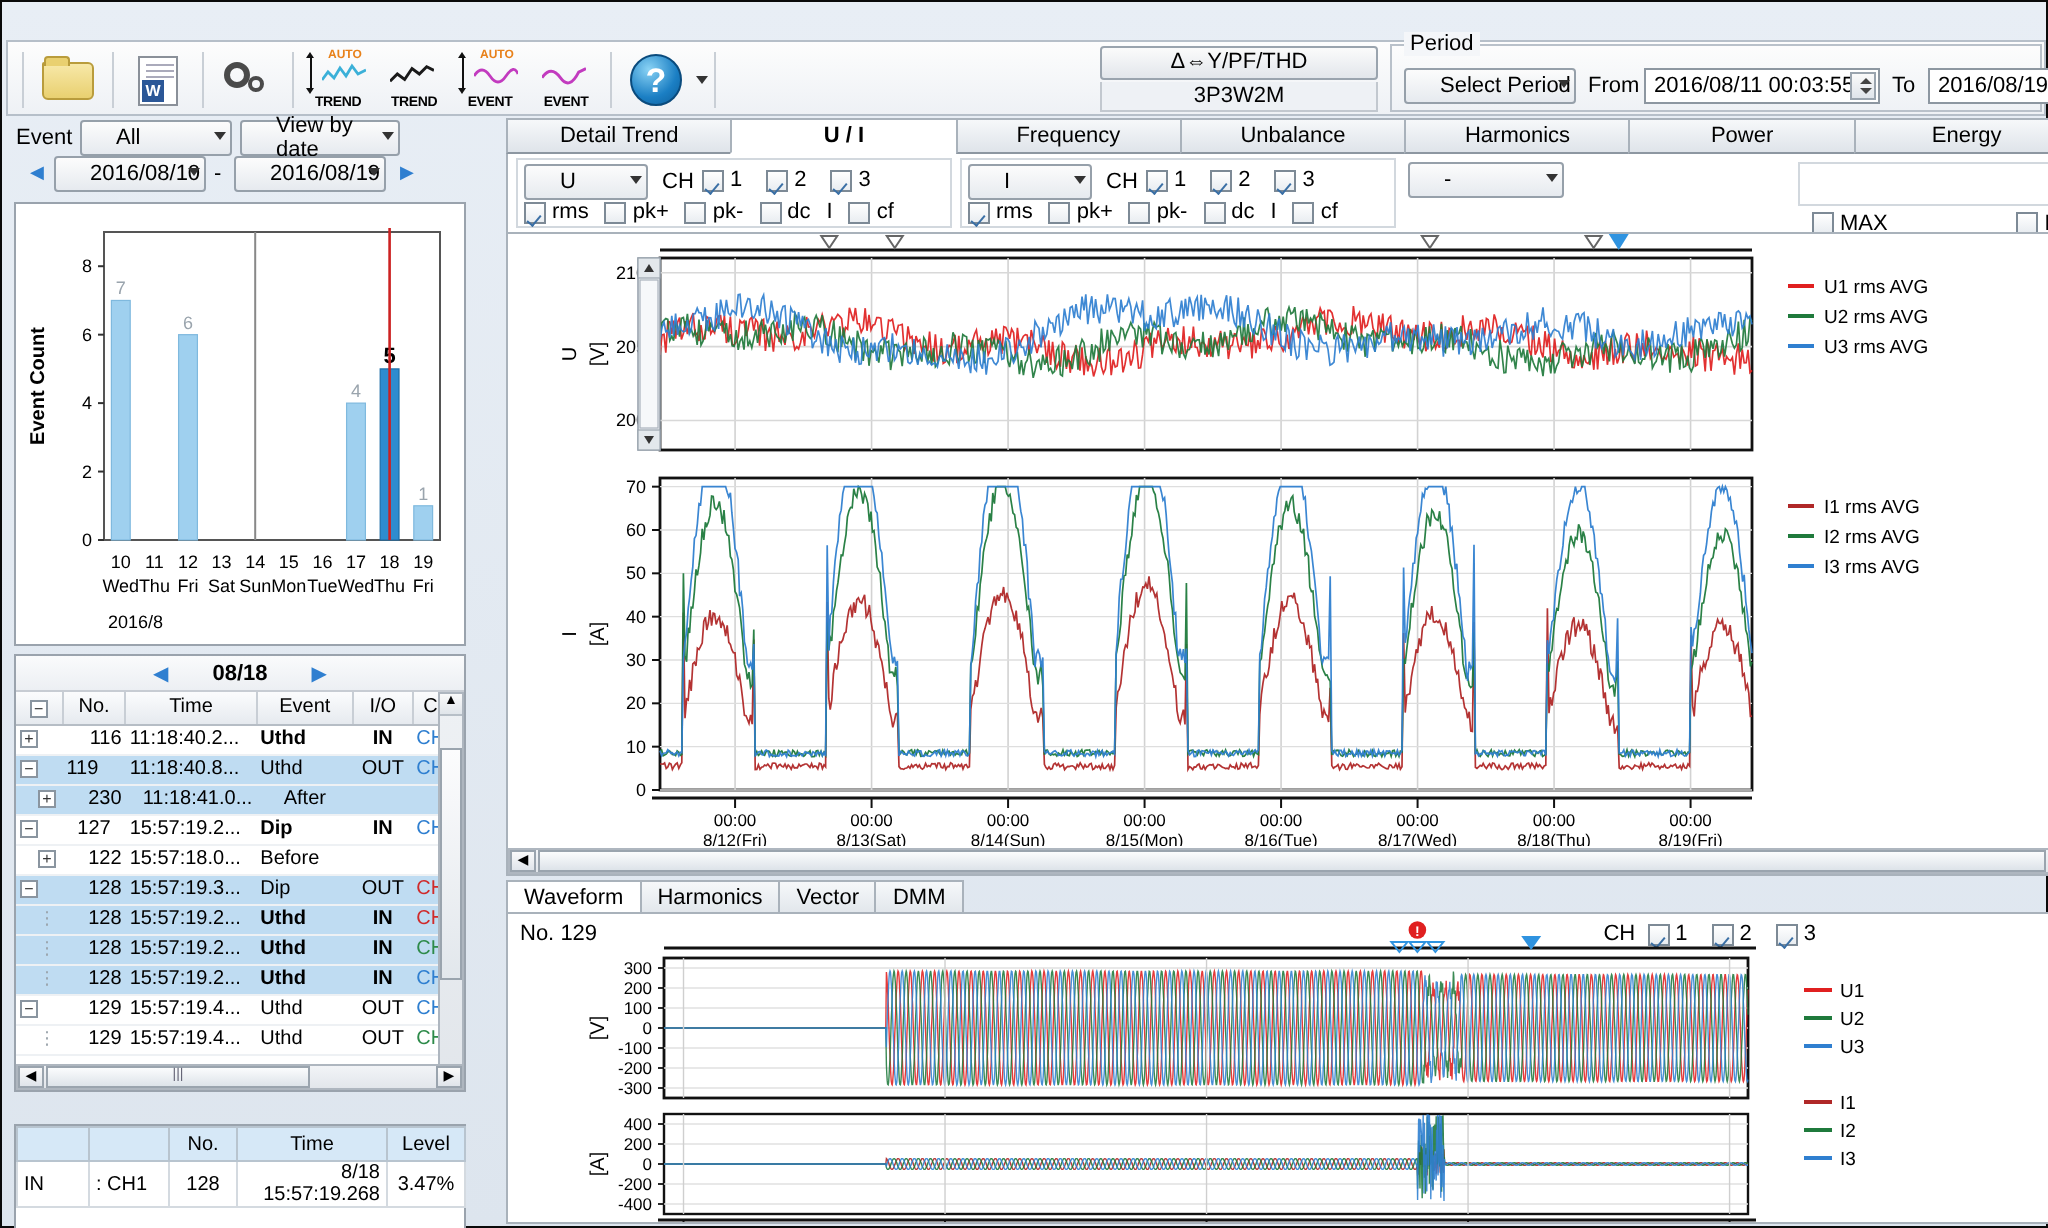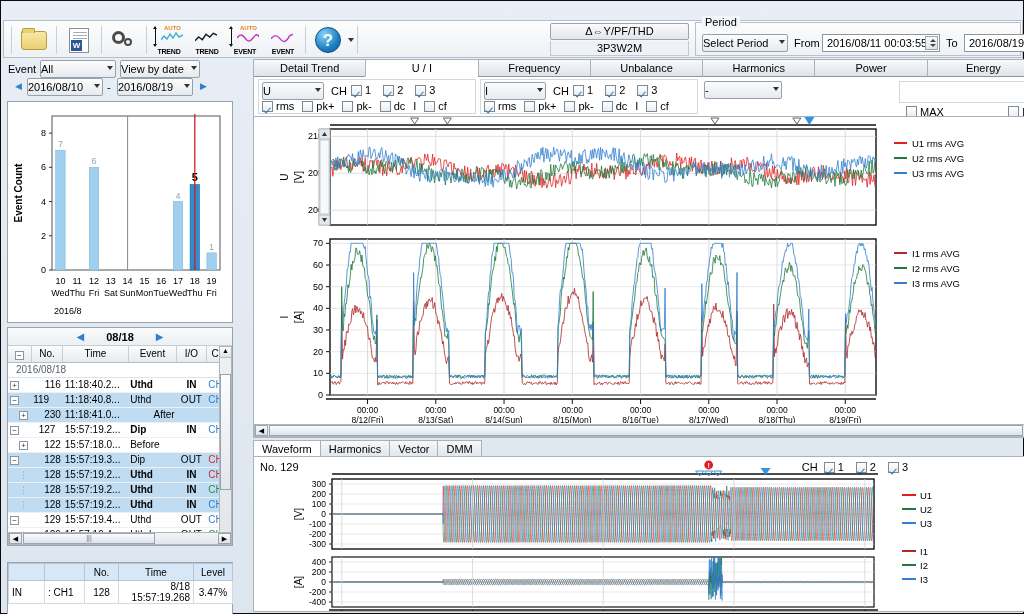--- a/index.html
+++ b/index.html
@@ -70,21 +70,21 @@
       font-size:11px; text-align:center; line-height:15px;}
   #wiring { position:absolute; left:549px; top:40px; width:139px; height:15px;
       background:#eef1f5; border:1px solid #c2c8cf; border-top:none;
       font-size:11px; text-align:center; line-height:14px;}
 
   #periodbox { position:absolute; left:694px; top:21px; width:326px; height:34px;
       border:1px solid #b9c1ca; }
   #periodbox .legend{position:absolute;left:6px;top:-7px;background:#f4f6f9;padding:0 3px;font-size:11px;}
   .sel { background:linear-gradient(#fcfcfc,#e6eaef); border:1px solid #96a0aa;
       border-radius:2px; height:18px; font-size:11px; display:flex; align-items:center;
-      padding-left:0; position:relative;}
+      padding-left:17px; position:relative;}
   .sel .arw { position:absolute; right:2px; top:5px; width:0;height:0;
       border-left:3.5px solid transparent;border-right:3.5px solid transparent;border-top:4px solid #333;}
   .txtin { background:#fff; border:1px solid #8d97a1; height:18px; font-size:11px;
       display:flex; align-items:center; padding-left:4px; position:relative;}
   .spin { position:absolute; right:1px; top:1px; width:13px; height:14px;
       background:linear-gradient(#fafafa,#dfe4ea); border:1px solid #9aa4ae;}
   .spin:before,.spin:after{content:"";position:absolute;left:4px;width:0;height:0;
       border-left:3px solid transparent;border-right:3px solid transparent;}
   .spin:before{top:2px;border-bottom:3px solid #444;}
   .spin:after{bottom:2px;border-top:3px solid #444;}
@@ -117,21 +117,21 @@
   #sumtable{width:100%;font-size:10px;border-collapse:collapse;table-layout:fixed;}
   #sumtable th{background:#d6e8f7;border:1px solid #b8c4cf;height:17px;font-weight:normal;font-size:10px;}
   #sumtable td{border:1px solid #d4dae0;height:21px;font-size:10px;padding:0 3px;}
 
   
   #right { position:absolute; left:252px; top:58px; width:786px; height:553px; }
   #tabrow { position:absolute; left:0; top:0; width:786px; height:18px; display:flex; }
   .tab { flex:1; height:18px; background:linear-gradient(#f6f8fa,#dfe4ea);
       border:1px solid #a9b2bb; border-bottom:1px solid #8d97a1; margin-right:-1px;
       font-size:11px; display:flex; align-items:center; justify-content:center; }
-  .tab.active { background:#fff; border-bottom:1px solid #fff; font-weight:normal;align-items:center; }
+  .tab.active { background:#fff; border-bottom:1px solid #fff; font-weight:bold;align-items:center; }
   #ctrlrow { position:absolute; left:0; top:18px; width:786px; height:39px;
       background:#fff; border-left:1px solid #a9b2bb; border-right:1px solid #a9b2bb;}
   .ctrlgrp{position:absolute;top:2px;height:35px;border:1px solid #d2d8de;}
   .cb{width:11px;height:11px;border:1px solid #7d8a96;background:linear-gradient(#fff,#e9edf1);
       display:inline-block;vertical-align:-2px;position:relative;}
   .cb.on:after{content:"";position:absolute;left:2px;top:4px;width:3px;height:6px;
       border:solid #3a6fa5;border-width:0 1.6px 1.6px 0;transform:rotate(40deg);}
   #trendarea { position:absolute; left:0; top:57px; width:786px; height:322px;
       background:#fff; border:1px solid #a9b2bb; }
   #wfpanel { position:absolute; left:0; top:381px; width:786px; height:172px; }
@@ -334,44 +334,41 @@
               <tr id="evhead">
                 <th><span class="expander" style="vertical-align:-1px;">−</span></th>
                 <th>No.</th>
                 <th>Time</th>
                 <th>Event</th>
                 <th>I/O</th>
                 <th>CH</th>
               </tr>
             </thead>
           <tbody id="evbody">
-              <tr class="grp">
-                <td colspan="6" style="font-size: 10px; padding-left: 8px; color: rgb(89, 99, 109); border-bottom: 1px solid rgb(221, 227, 233);">2016/08/18</td>
-              </tr>
               <tr>
                 <td style="padding-left: 2px;"><span class="expander">+</span></td>
                 <td style="text-align: right;">116</td>
                 <td style="text-align: left;">11:18:40.2...</td>
                 <td style="text-align: left; font-weight: bold;">Uthd</td>
                 <td style="text-align: center; font-weight: bold;">IN</td>
                 <td style="text-align: left; color: rgb(47, 127, 208);">CH</td>
               </tr>
               <tr class="sel-row">
                 <td style="padding-left: 2px;"><span class="expander">−</span></td>
                 <td style="text-align: left;">119</td>
                 <td style="text-align: left;">11:18:40.8...</td>
                 <td style="text-align: left;">Uthd</td>
                 <td style="text-align: center;">OUT</td>
                 <td style="text-align: left; color: rgb(47, 127, 208);">CH</td>
               </tr>
               <tr class="sel-row">
                 <td style="padding-left: 11px;"><span class="expander">+</span></td>
                 <td style="text-align: right;">230</td>
-                <td style="text-align: left;">11:18:41.0...</td>
-                <td style="text-align: right;">After</td>
+                <td style="text-align: right;">11:18:41.0...</td>
+                <td style="text-align: center;">After</td>
                 <td style="text-align: center;"></td>
                 <td style="text-align: left; color: rgb(47, 127, 208);"></td>
               </tr>
               <tr>
                 <td style="padding-left: 2px;"><span class="expander">−</span></td>
                 <td style="text-align: center;">127</td>
                 <td style="text-align: left;">15:57:19.2...</td>
                 <td style="text-align: left; font-weight: bold;">Dip</td>
                 <td style="text-align: center; font-weight: bold;">IN</td>
                 <td style="text-align: left; color: rgb(47, 127, 208);">CH</td>

